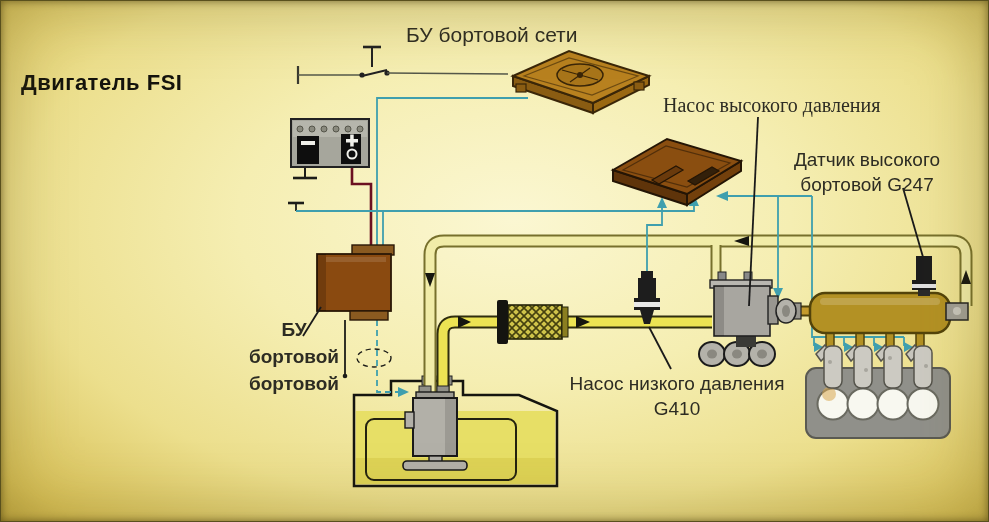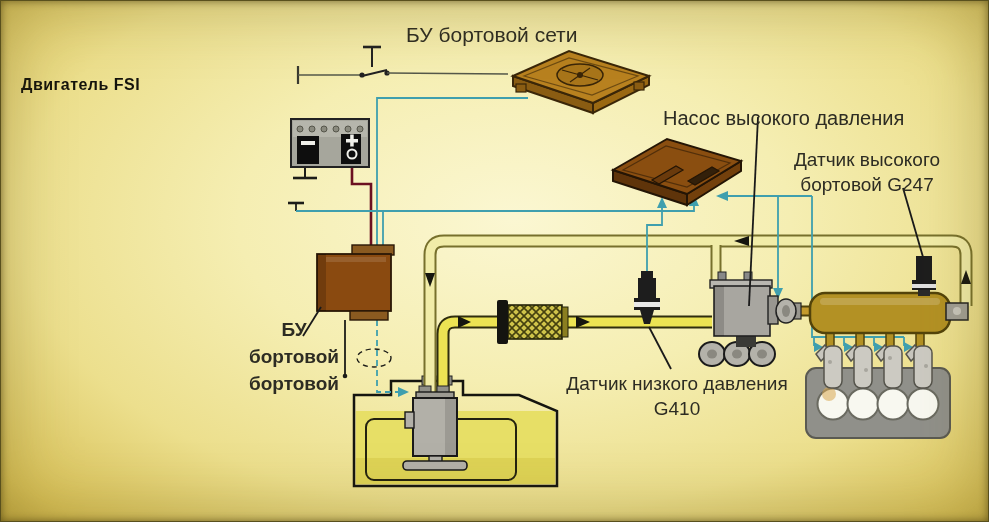--- a/index.html
+++ b/index.html
@@ -10,23 +10,23 @@
       radial-gradient(ellipse at 52% 42%, #fbf7d2 0%, #f5eeb2 38%, #ecdf8d 68%, #d8c159 92%, #c9b047 100%);
   }
   .stage::after{
     content:"";position:absolute;inset:0;pointer-events:none;
     box-shadow: inset 0 0 70px rgba(110,92,20,.38), inset 0 0 8px rgba(55,45,8,.65);
     border:1px solid #59501d;
   }
   svg{position:absolute;left:0;top:0;}
   .lbl{position:absolute;color:#2d2c23;font-size:19px;line-height:25px;white-space:nowrap;}
   .lbl.center{text-align:center;white-space:normal;}
-  .title{position:absolute;left:21px;top:76px;font-size:16px;font-weight:bold;color:#14130c;letter-spacing:.5px;}
+  .title{position:absolute;left:21px;top:70px;font-size:22px;font-weight:bold;color:#14130c;letter-spacing:.5px;}
   .onboard{left:406px;top:22px;font-size:21px;}
-  .hppump{left:663px;top:106px;font-size:20px;}
+  .hppump{left:663px;top:93px;font-size:20px;font-family:Liberation Serif, serif;}
   .hpsensor{left:772px;top:135px;width:190px;margin-top:12px;}
   .fpcu{left:234px;top:316px;width:120px;line-height:27px;font-weight:bold;}
   .lpsensor{left:548px;top:371px;width:258px;}
 </style>
 </head>
 <body>
 
 <div class="stage">
 
 <svg width="989" height="522" viewBox="0 0 989 522">
@@ -283,17 +283,17 @@
   <div>бортовой G247</div>
 </div>
 
 <div class="lbl center fpcu">
   <div>БУ</div>
   <div>бортовой</div>
   <div>бортовой</div>
 </div>
 
 <div class="lbl center lpsensor">
-  <div>Датчик низкого давления</div>
+  <div>Насос низкого давления</div>
   <div>G410</div>
 </div>
 
 </div>
 
 </body></html>

